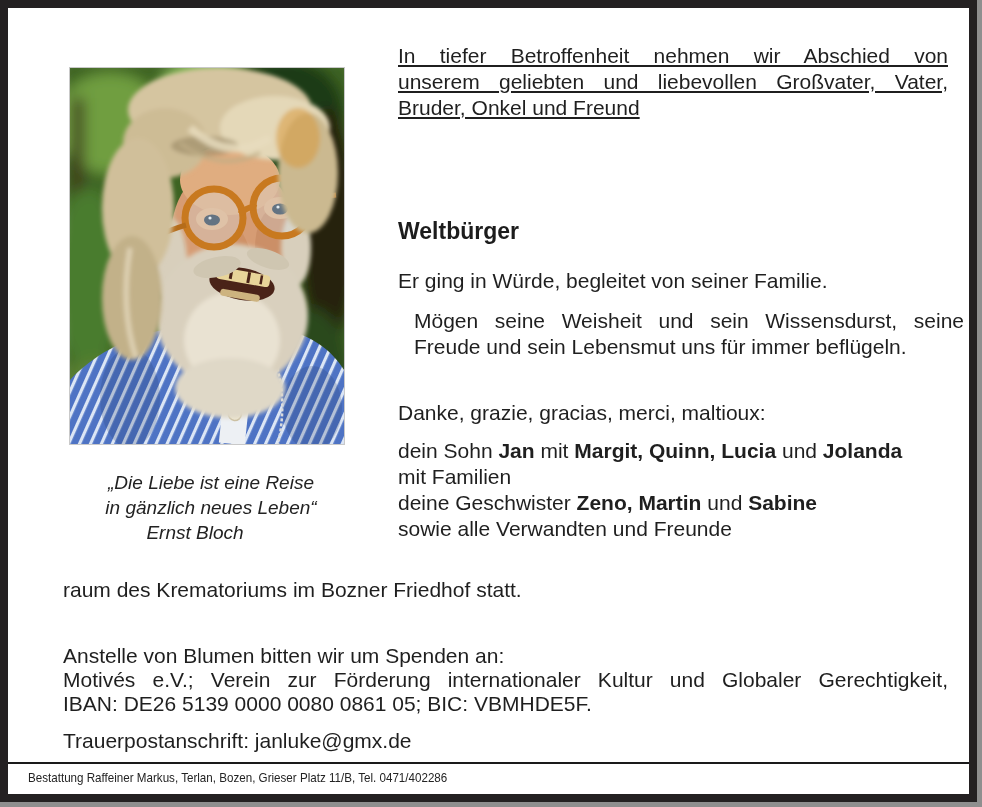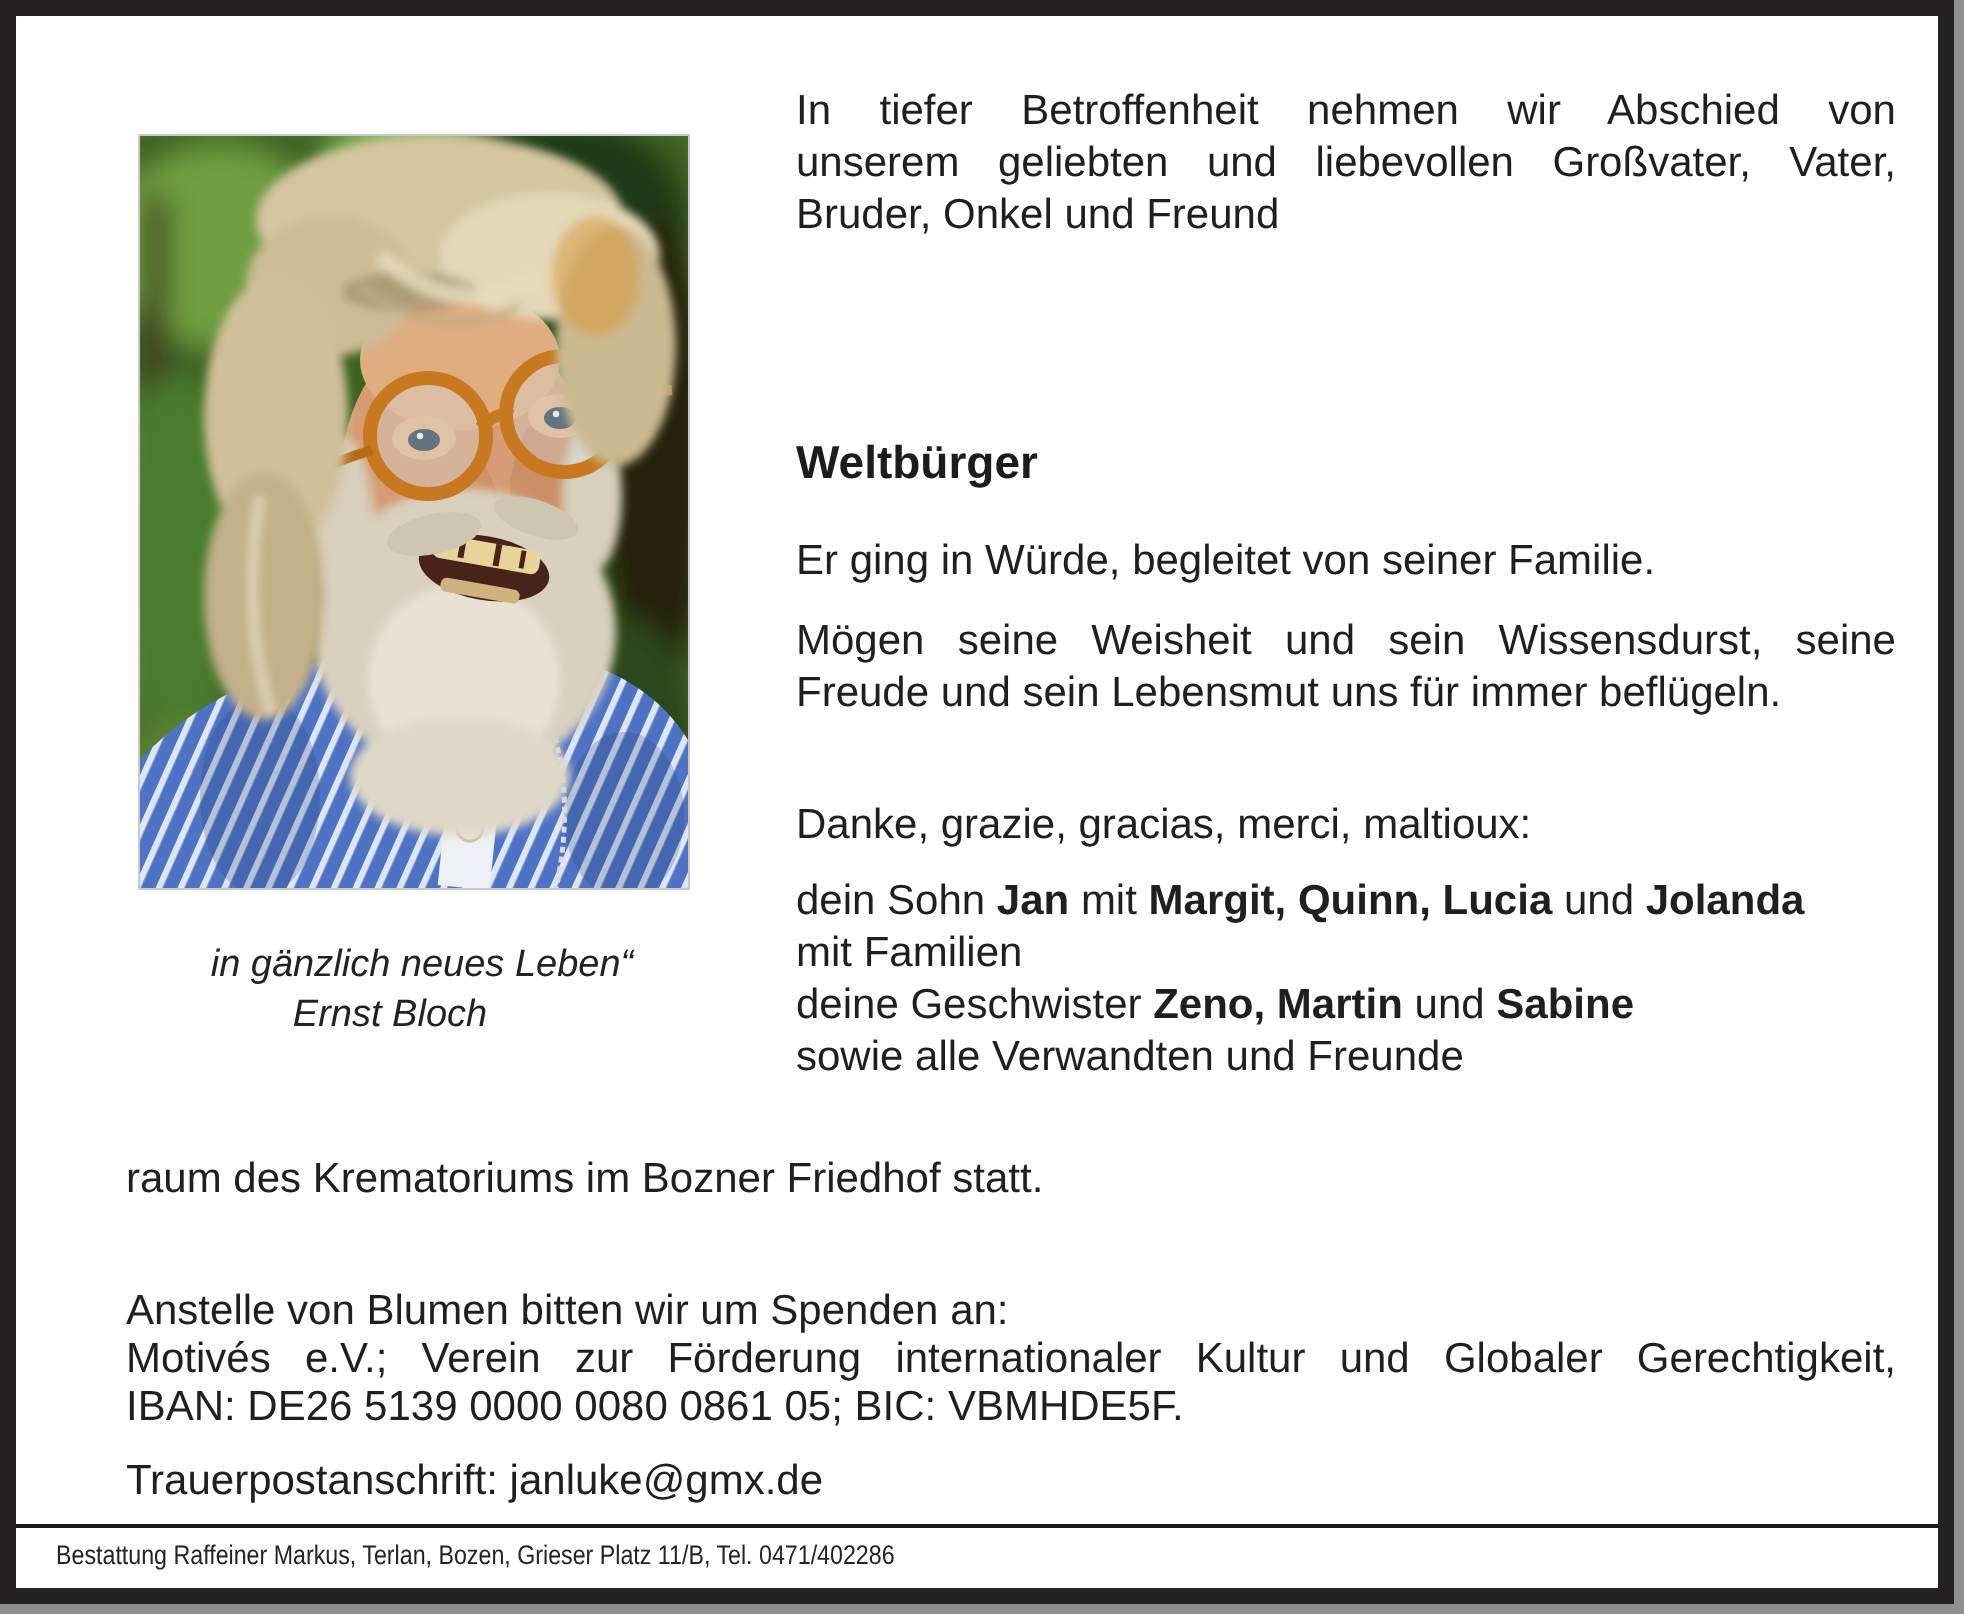--- a/index.html
+++ b/index.html
@@ -140,36 +140,37 @@
         <ellipse cx="238" cy="105" rx="30" ry="60" fill="#cbb990"></ellipse>
         <ellipse cx="228" cy="70" rx="22" ry="30" fill="#d89a3e" opacity="0.55"></ellipse>
         <path d="M120,60 Q160,95 200,70" stroke="#e8dcbd" stroke-width="8" fill="none" opacity="0.85"></path>
         <path d="M110,75 Q150,105 190,85" stroke="#bfae86" stroke-width="4" fill="none" opacity="0.8"></path>
         <path d="M60,180 Q50,240 66,290" stroke="#e6dbbf" stroke-width="5" fill="none" opacity="0.8"></path>
       </g>
     </svg>
   </div>
 
   <div class="abs quote" style="left:70px; top:470px; width:282px; text-align:center;">
+    <div>„Die Liebe ist eine Reise</div>
     <div>in gänzlich neues Leben“</div>
     <div class="attr">Ernst Bloch</div>
   </div>
 
-  <div class="abs col body21" style="top:43px;">
+  <div class="abs col body21" style="top:43px;text-decoration:underline;">
     <div class="jline">In tiefer Betroffenheit nehmen wir Abschied von</div>
     <div class="jline">unserem geliebten und liebevollen Großvater, Vater,</div>
     <div>Bruder, Onkel und Freund</div>
   </div>
 
 
   <div class="abs col subtitle" style="top:218px;">Weltbürger</div>
 
   <div class="abs col body21" style="top:268px;">Er ging in Würde, begleitet von seiner Familie.</div>
 
-  <div class="abs col body21" style="top:308px;">
+  <div class="abs col body21" style="top:308px;margin-left:16px;">
     <div class="jline">Mögen seine Weisheit und sein Wissensdurst, seine</div>
     <div>Freude und sein Lebensmut uns für immer beflügeln.</div>
   </div>
 
   <div class="abs col body21" style="top:400px;">Danke, grazie, gracias, merci, maltioux:</div>
 
   <div class="abs col body21" style="top:438px;">
     <div><span>dein Sohn </span><b>Jan</b><span> mit </span><b>Margit, Quinn, Lucia</b><span> und </span><b>Jolanda</b></div>
     <div>mit Familien</div>
     <div><span>deine Geschwister </span><b>Zeno, Martin</b><span> und </span><b>Sabine</b></div>

